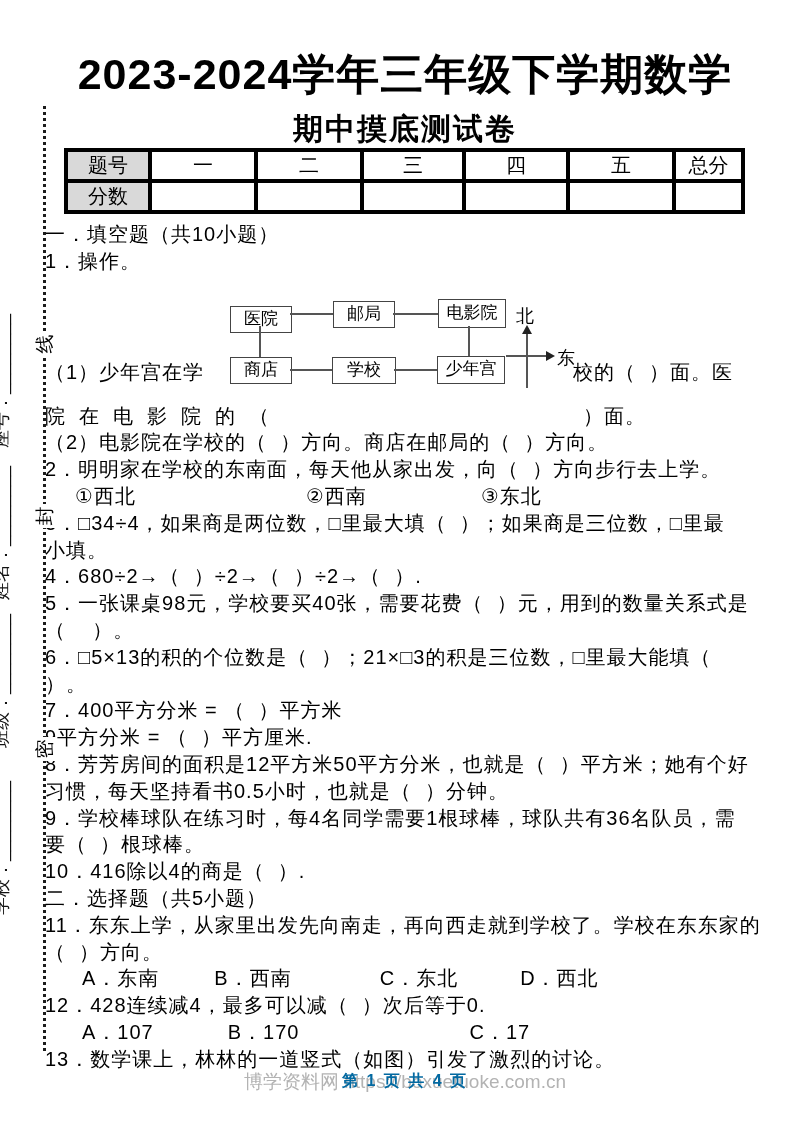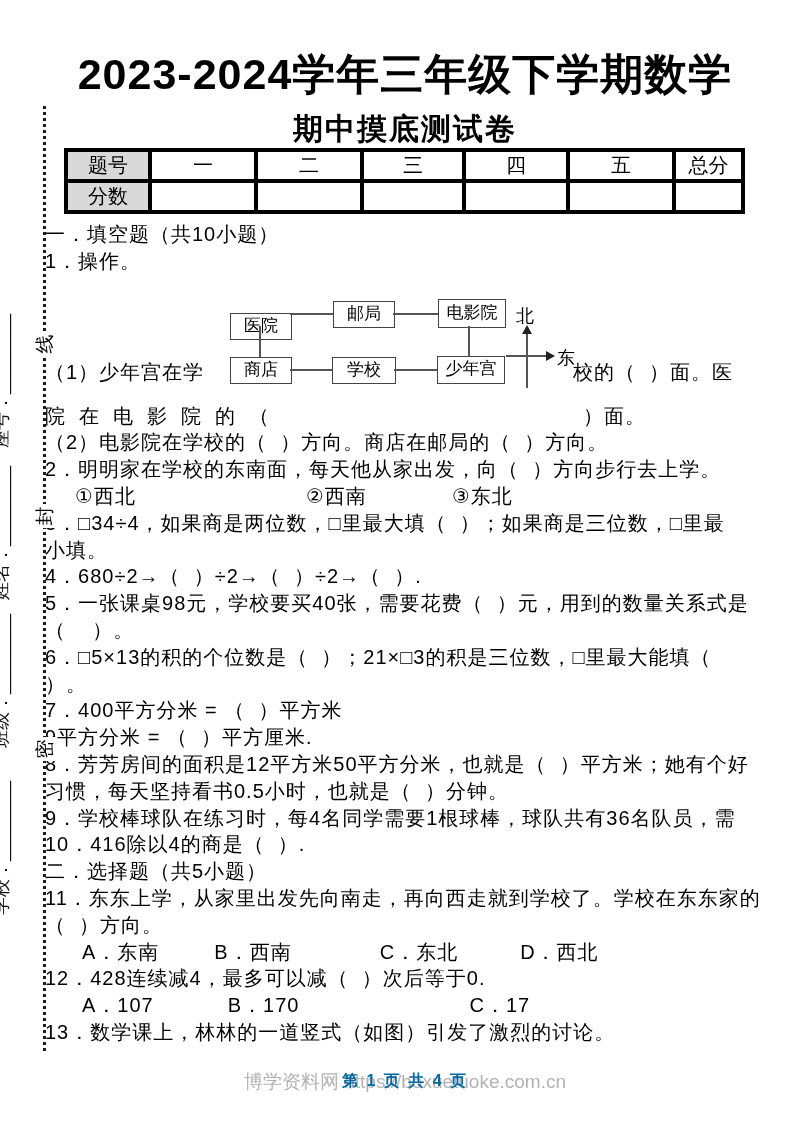--- a/index.html
+++ b/index.html
@@ -88,21 +88,21 @@
   <div class="m-field" style="top:422px;width:148px">座号：________</div>
   <div class="m-field" style="top:574px;width:145px">姓名：________</div>
   <div class="m-field" style="top:722px;width:141px">班级：________</div>
   <div class="m-field" style="top:889px;width:160px">学校：________</div>
 
   <div class="content">
     <p>一．填空题（共10小题）</p>
     <p>1．操作。</p>
 
     <div class="diagram">
-      <div class="dbox" style="left:185px;top:38px;width:60px;height:25px">医院</div>
+      <div class="dbox" style="left:185px;top:31px;width:60px;height:25px">医院</div>
       <div class="dbox" style="left:288px;top:26px;width:60px;height:25px">邮局</div>
       <div class="dbox" style="left:393px;top:24px;width:66px;height:27px">电影院</div>
       <div class="dbox" style="left:185px;top:82px;width:60px;height:25px">商店</div>
       <div class="dbox" style="left:287px;top:82px;width:62px;height:25px">学校</div>
       <div class="dbox" style="left:392px;top:81px;width:66px;height:26px">少年宫</div>
 
       <div class="dline" style="left:245px;top:38px;width:43px;height:2px"></div>
       <div class="dline" style="left:348px;top:38px;width:45px;height:2px"></div>
       <div class="dline" style="left:245px;top:94px;width:42px;height:2px"></div>
       <div class="dline" style="left:349px;top:94px;width:43px;height:2px"></div>
@@ -116,33 +116,34 @@
       <div class="compass-label" style="left:471px;top:28px">北</div>
       <div class="compass-label" style="left:512px;top:70px">东</div>
 
       <div class="frag" style="left:0;top:84px">（1）少年宫在学</div>
       <div class="frag" style="left:528px;top:84px">校的（  ）面。医</div>
     </div>
 
     <p><span class="wide">院在电影院的（</span><span class="gapspan"></span><span>）面。</span></p>
     <p>（2）电影院在学校的（  ）方向。商店在邮局的（  ）方向。</p>
     <p>2．明明家在学校的东南面，每天他从家出发，向（  ）方向步行去上学。</p>
-    <p><span style="margin-left:30px">①西北</span><span style="margin-left:170px">②西南</span><span style="margin-left:85px">③东北</span></p>
+    <p><span style="margin-left:30px">①西北</span><span style="margin-left:170px">②西南</span><span style="margin-left:114px">③东北</span></p>
     <p>3．□34÷4，如果商是两位数，□里最大填（  ）；如果商是三位数，□里最</p>
     <p>小填。</p>
     <p>4．680÷2→（  ）÷2→（  ）÷2→（  ）.</p>
     <p>5．一张课桌98元，学校要买40张，需要花费（  ）元，用到的数量关系式是</p>
     <p>（    ）。</p>
     <p>6．□5×13的积的个位数是（  ）；21×□3的积是三位数，□里最大能填（</p>
     <p>）。</p>
     <p>7．400平方分米 = （  ）平方米</p>
     <p>9平方分米 = （  ）平方厘米.</p>
     <p>8．芳芳房间的面积是12平方米50平方分米，也就是（  ）平方米；她有个好</p>
     <p>习惯，每天坚持看书0.5小时，也就是（  ）分钟。</p>
     <p>9．学校棒球队在练习时，每4名同学需要1根球棒，球队共有36名队员，需</p>
+    <p>要（  ）根球棒。</p>
     <p>10．416除以4的商是（  ）.</p>
     <p>二．选择题（共5小题）</p>
     <p>11．东东上学，从家里出发先向南走，再向西走就到学校了。学校在东东家的</p>
     <p>（  ）方向。</p>
     <p><span style="margin-left:37px">A．东南</span><span style="margin-left:55px">B．西南</span><span style="margin-left:88px">C．东北</span><span style="margin-left:62px">D．西北</span></p>
     <p>12．428连续减4，最多可以减（  ）次后等于0.</p>
     <p><span style="margin-left:37px">A．107</span><span style="margin-left:74px">B．170</span><span style="margin-left:170px">C．17</span></p>
     <p>13．数学课上，林林的一道竖式（如图）引发了激烈的讨论。</p>
   </div>
 

